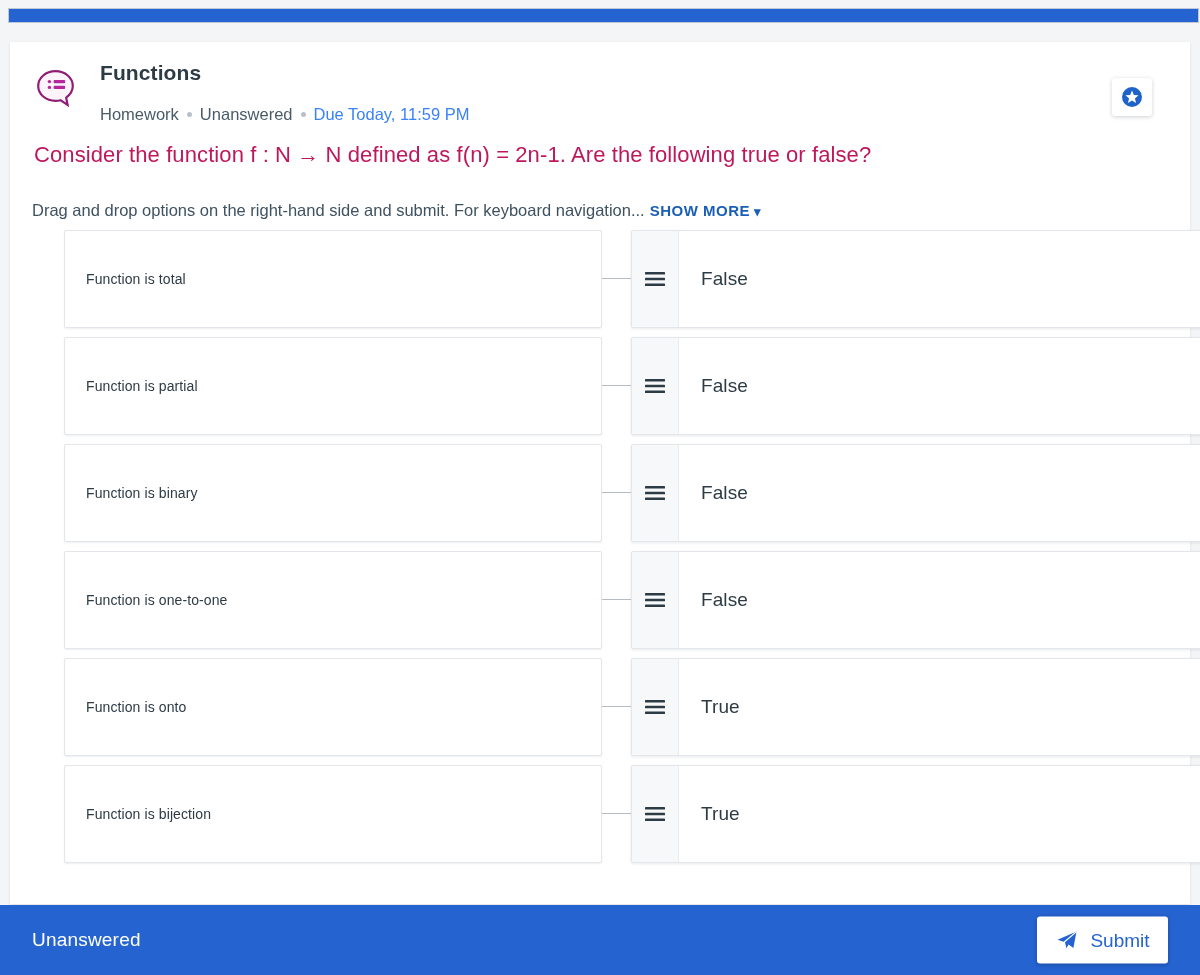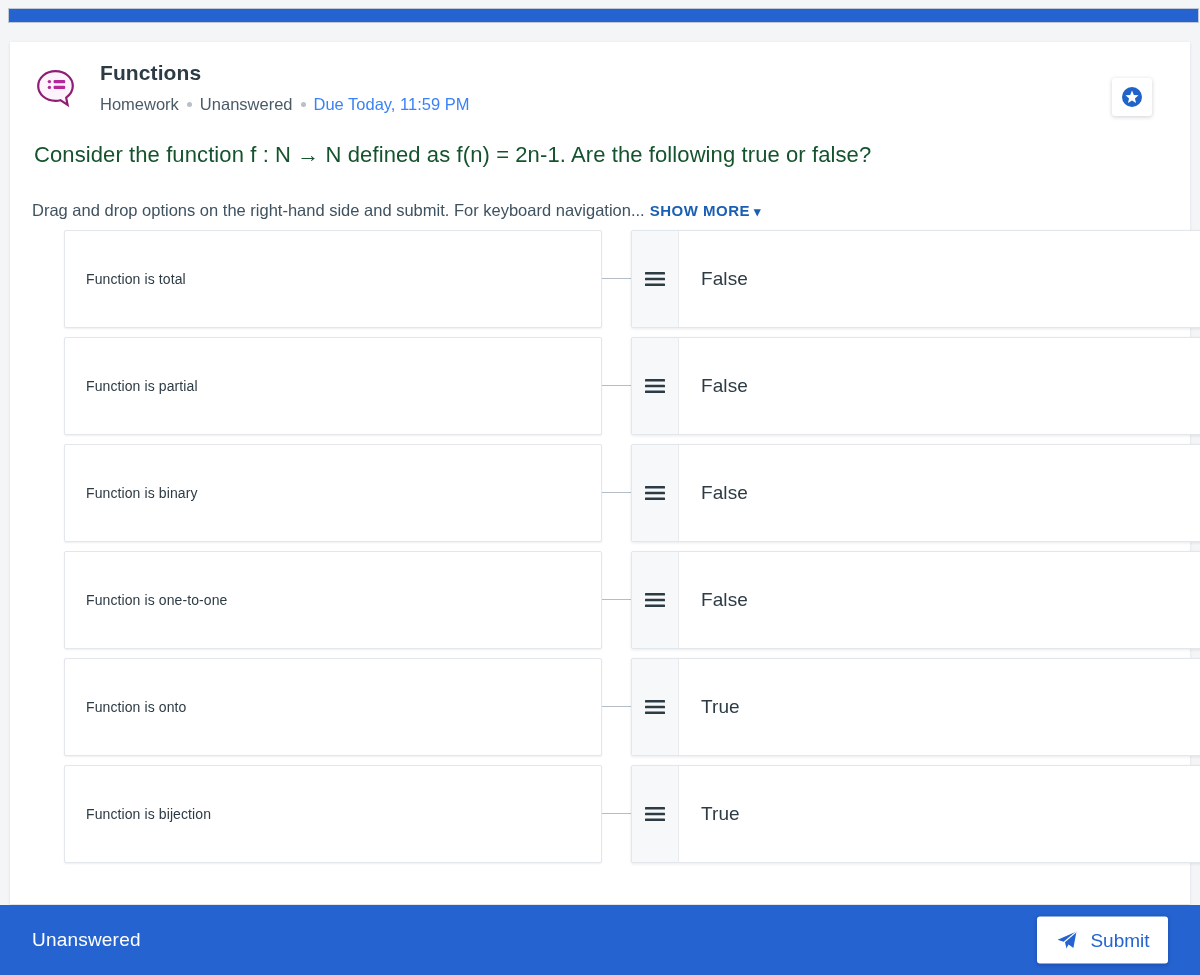--- a/index.html
+++ b/index.html
@@ -30,38 +30,38 @@
   .hdr { position: absolute; left: 18px; top: 14px; width: 1140px; height: 62px; }
   .hdr-icon {
     position: absolute; left: 6px; top: 12px; width: 42px; height: 40px;
   }
   .hdr-text { position: absolute; left: 72px; top: 4px; }
   .hdr-title {
     font-size: 21px; font-weight: bold; color: #2d3b45; letter-spacing: .1px;
     line-height: 26px;
   }
   .hdr-sub {
-    margin-top: 7px; font-size: 16.5px; color: #4a5b68; line-height: 22px;
+    margin-top: 17px; font-size: 16.5px; color: #4a5b68; line-height: 22px;
     display: flex; align-items: center; gap: 8px;
   }
   .dot { width: 5px; height: 5px; border-radius: 50%; background: #b8c0c8; display: inline-block; }
   .due { color: #3b82f6; }
 
   .star-btn {
     position: absolute; right: 16px; top: 22px; width: 40px; height: 38px;
     background: #ffffff; border-radius: 3px;
     box-shadow: 0 1px 4px rgba(16,24,40,.20);
     display: flex; align-items: center; justify-content: center;
     cursor: pointer;
   }
 
   
   .question {
     position: absolute; left: 24px; top: 98px; width: 1130px;
-    font-size: 22px; color: #14532d; line-height: 30px; letter-spacing: .1px;
+    font-size: 22px; color: #be185d; line-height: 30px; letter-spacing: .1px;
   }
   .instr {
     position: absolute; left: 22px; top: 157px; width: 1130px;
     font-size: 16.5px; color: #3f5260; line-height: 22px;
   }
   .showmore {
     color: #1a5fb4; font-weight: bold; font-size: 15px;
     letter-spacing: .5px; cursor: pointer; margin-left: 5px;
   }
   .chev { display: inline-block; margin-left: 4px; color: #1a5fb4; font-size: 13px; }

